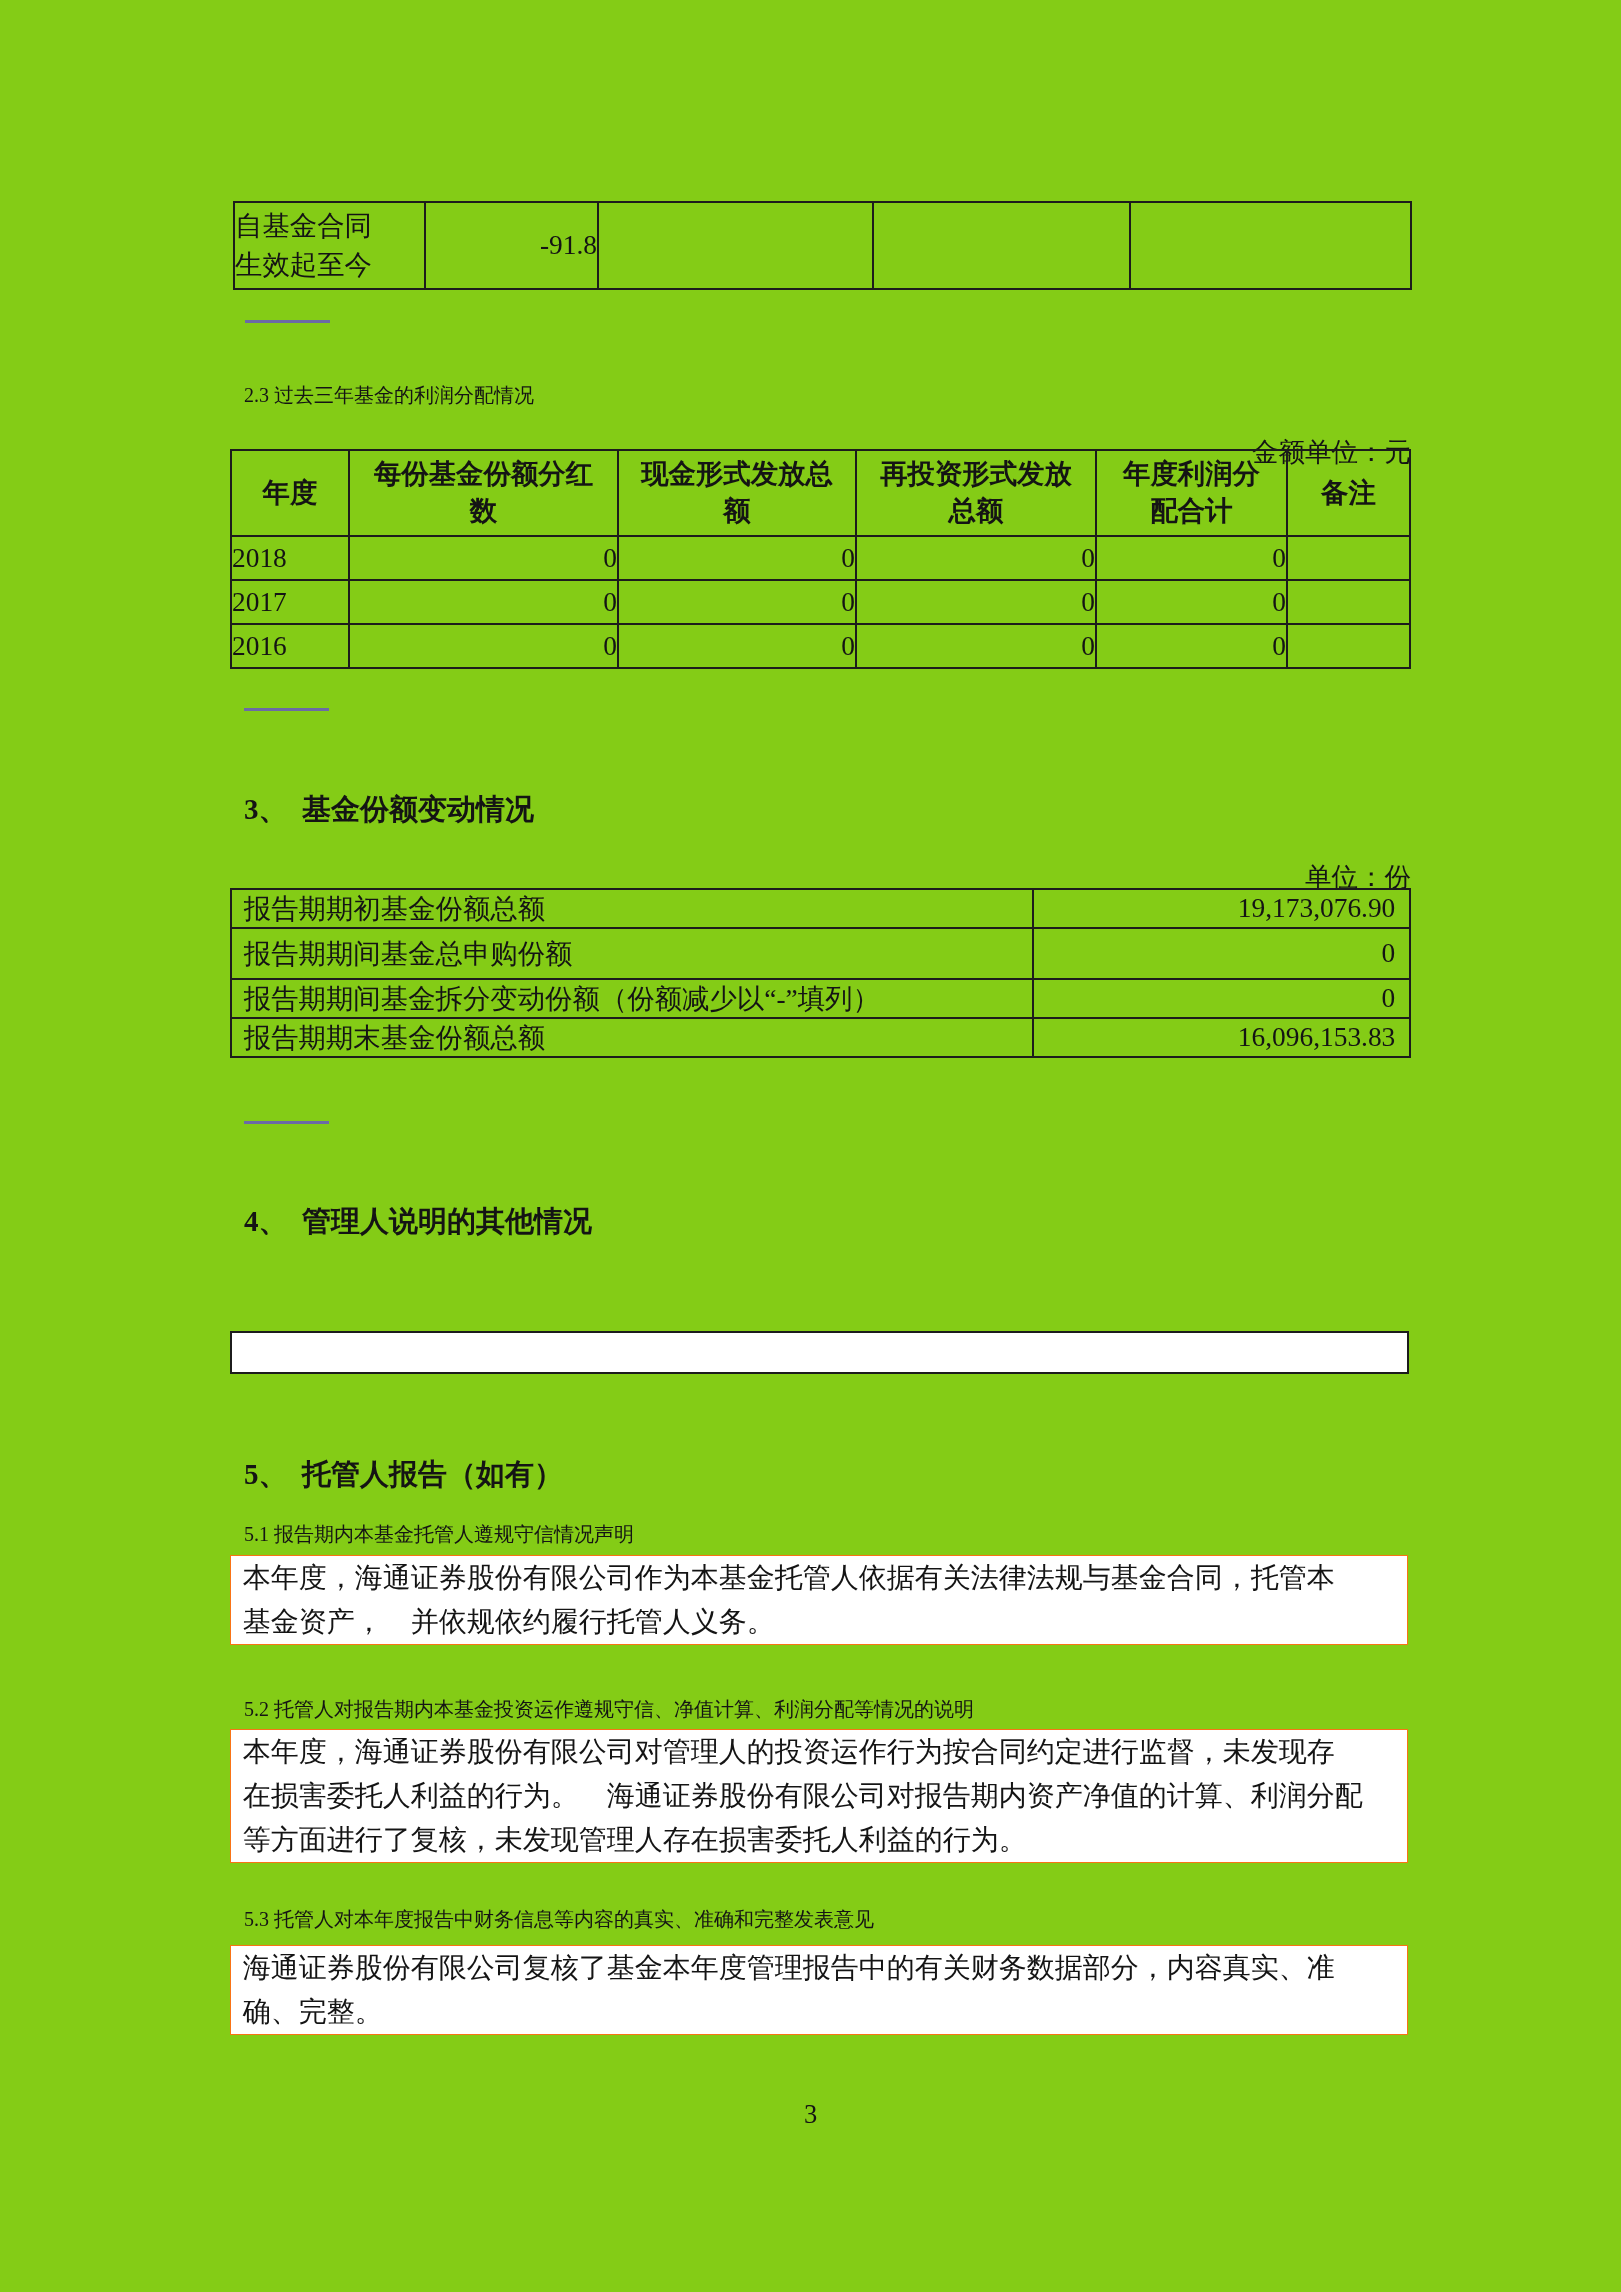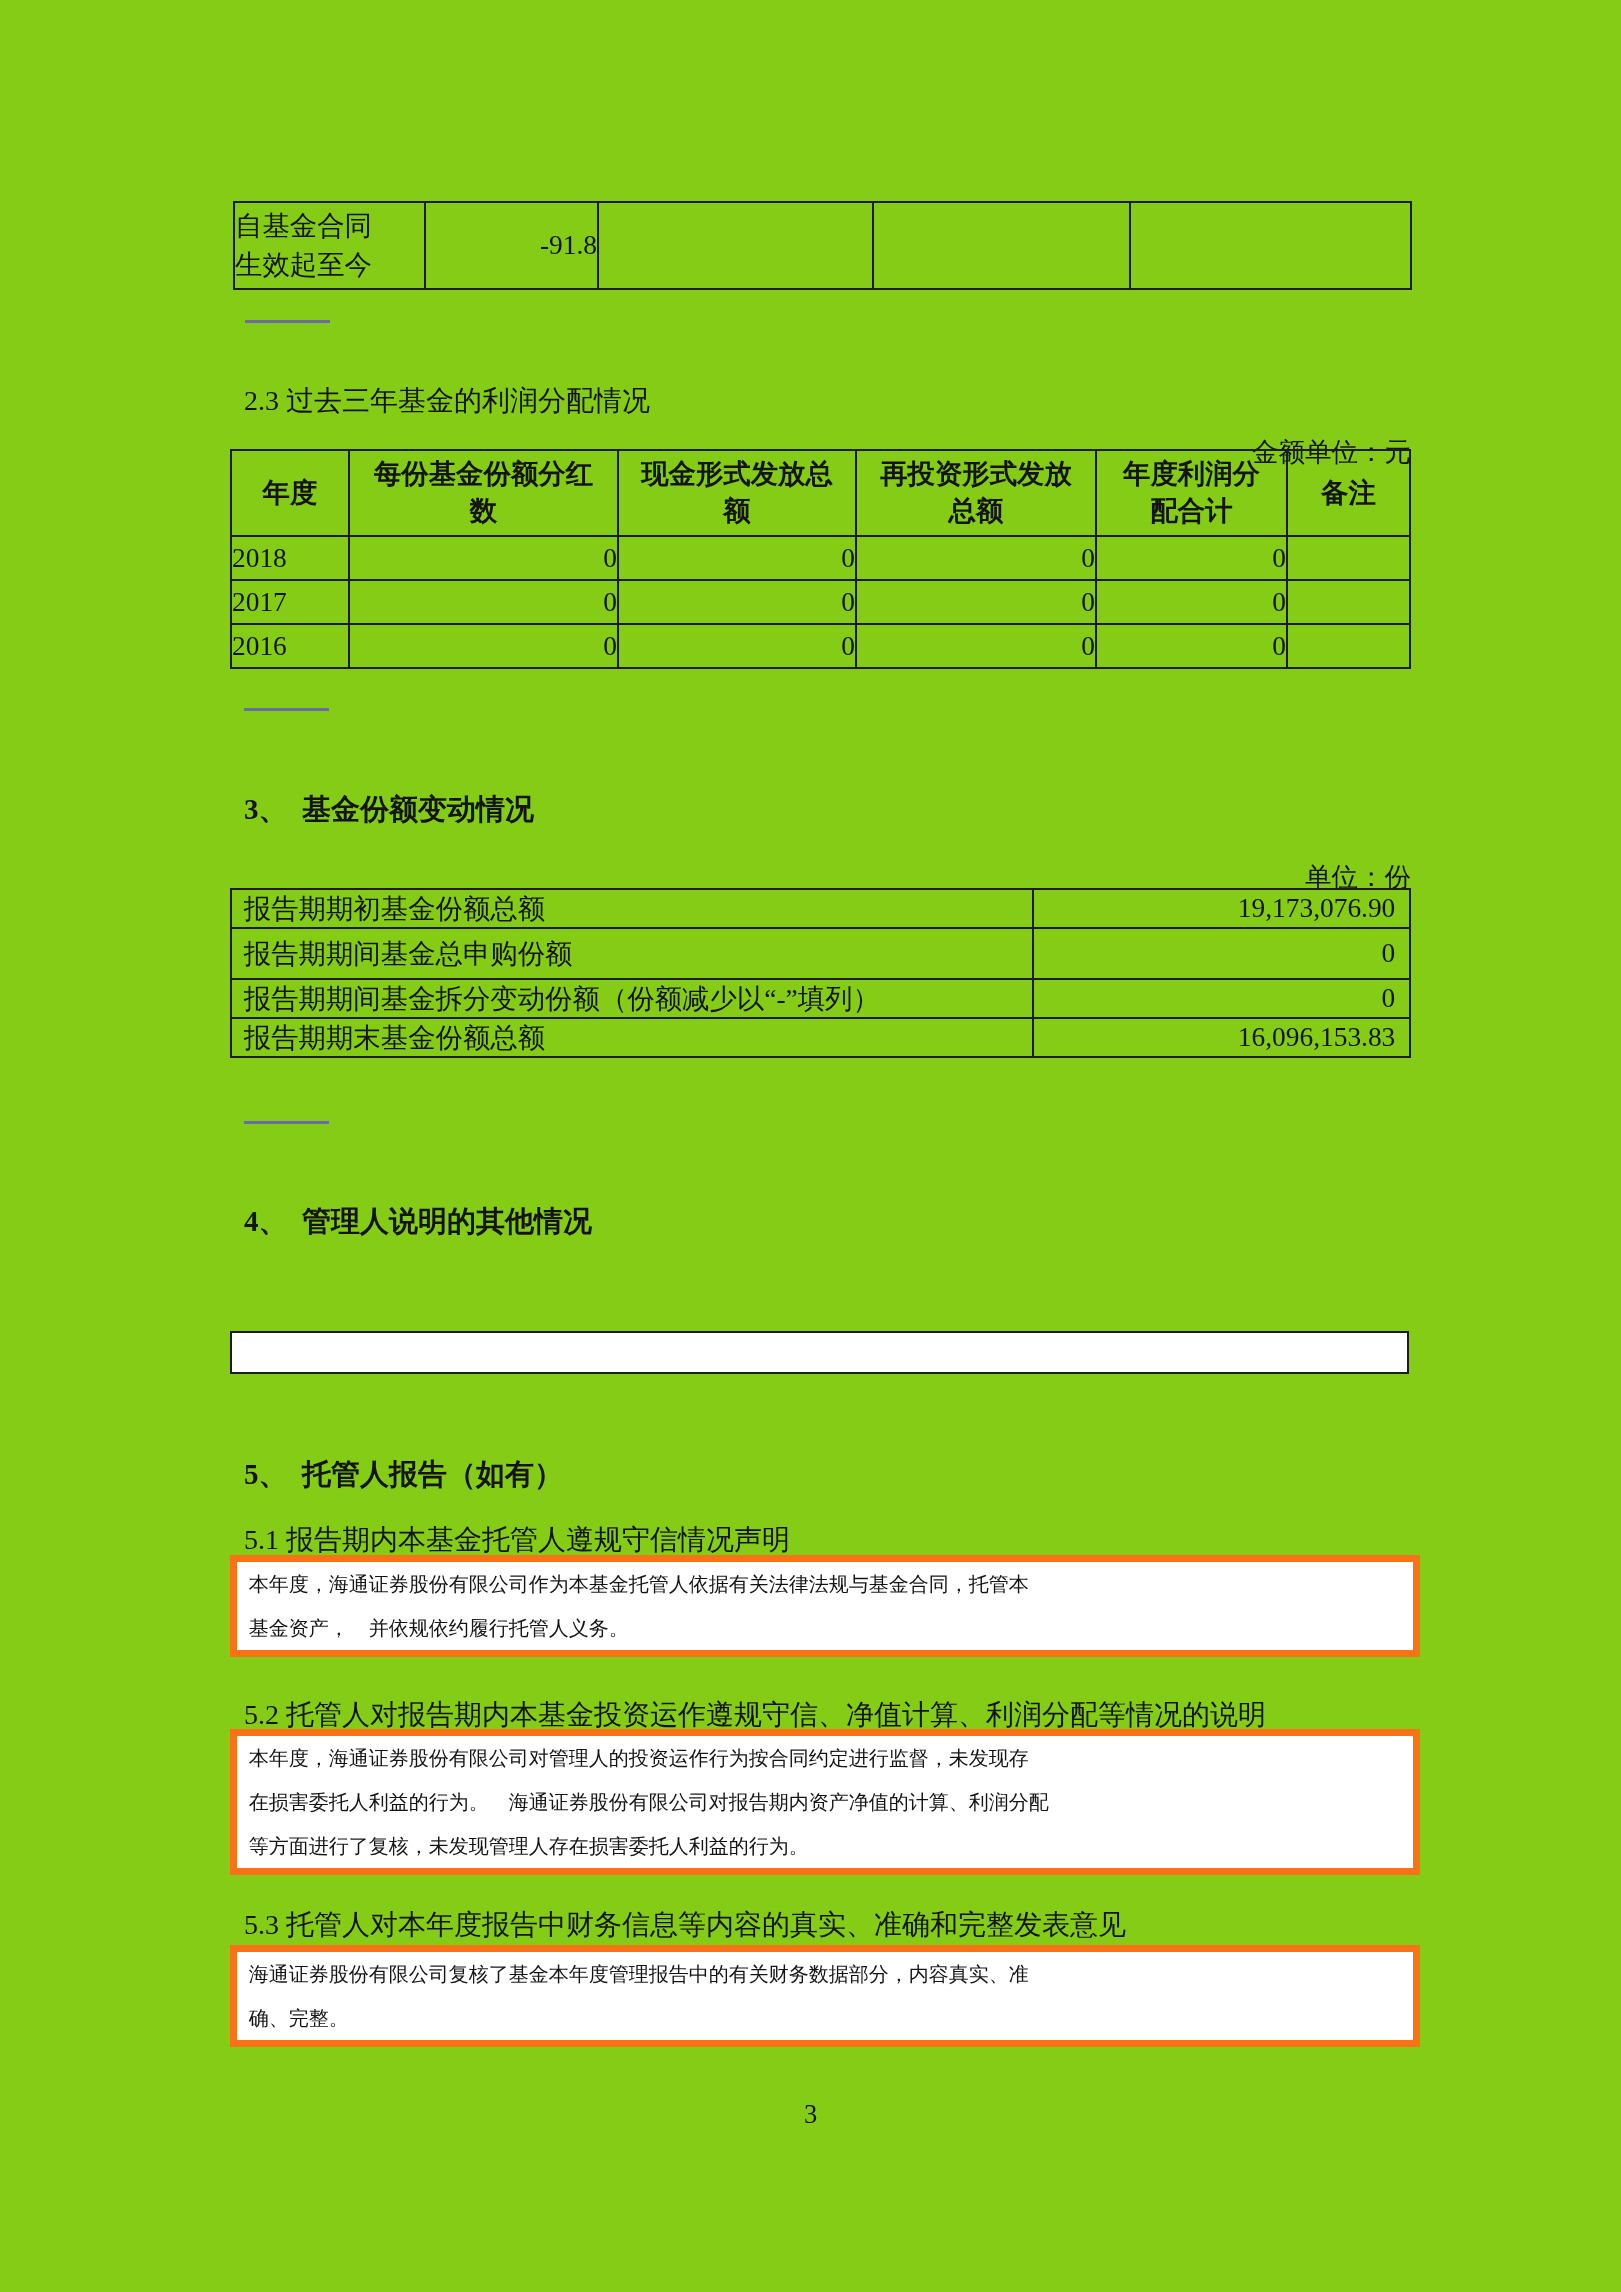--- a/index.html
+++ b/index.html
@@ -30,34 +30,34 @@
     vertical-align: middle;
   }
   table.doc th { font-weight: bold; text-align: center; line-height: 37px; }
 
   .cell-left   { text-align: left; padding-left: 9.8px; }
   .cell-right  { text-align: right; padding-right: 7.8px; }
   .cell-right-pad { text-align: right; padding-right: 21.6px; }
   .lh40 { line-height: 39px; }
 
   
-  .h-sub { font-size: 28px; }
+  .h-sub { font-size: 20px; }
   .h-main { font-size: 29px; font-weight: bold; }
   .h-main .num { display: inline-block; width: 58px; }
   .unit-note { font-size: 26.5px; text-align: right; width: 294px; }
 
   
   .blue-line { width: 85px; height: 2.9px; background: #6b6ba6; }
 
   
   .text-box {
-    border: 7px solid #f97316;
+    border: 1px solid #f97316;
     width: 1152px;           
     padding: 0 11.8px;
-    font-size: 20px;
+    font-size: 28px;
     line-height: 44px;
     white-space: pre-line;
     background: #ffffff;
   }
   .empty-box {
     border: 2px solid #1c1c1c;
     width: 1175px;
     height: 39px;
     background: #ffffff;
   }

